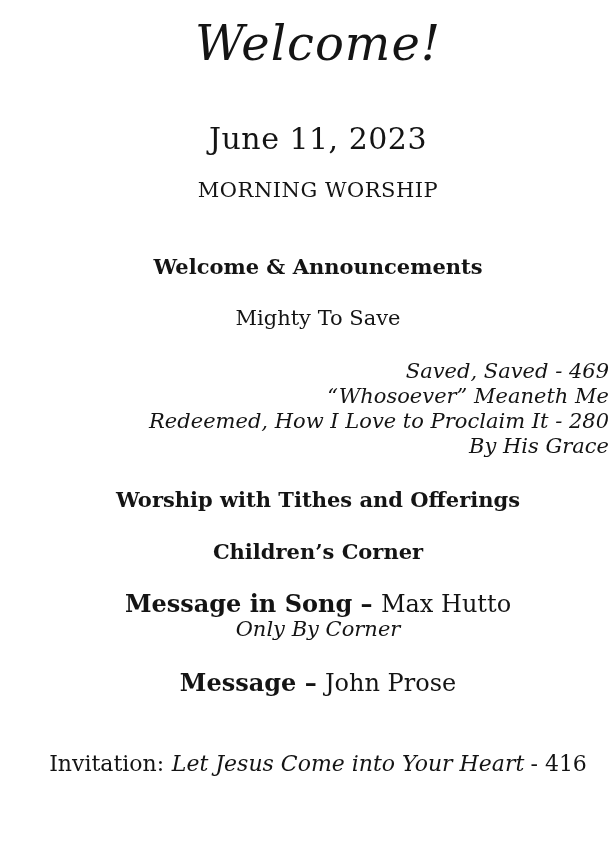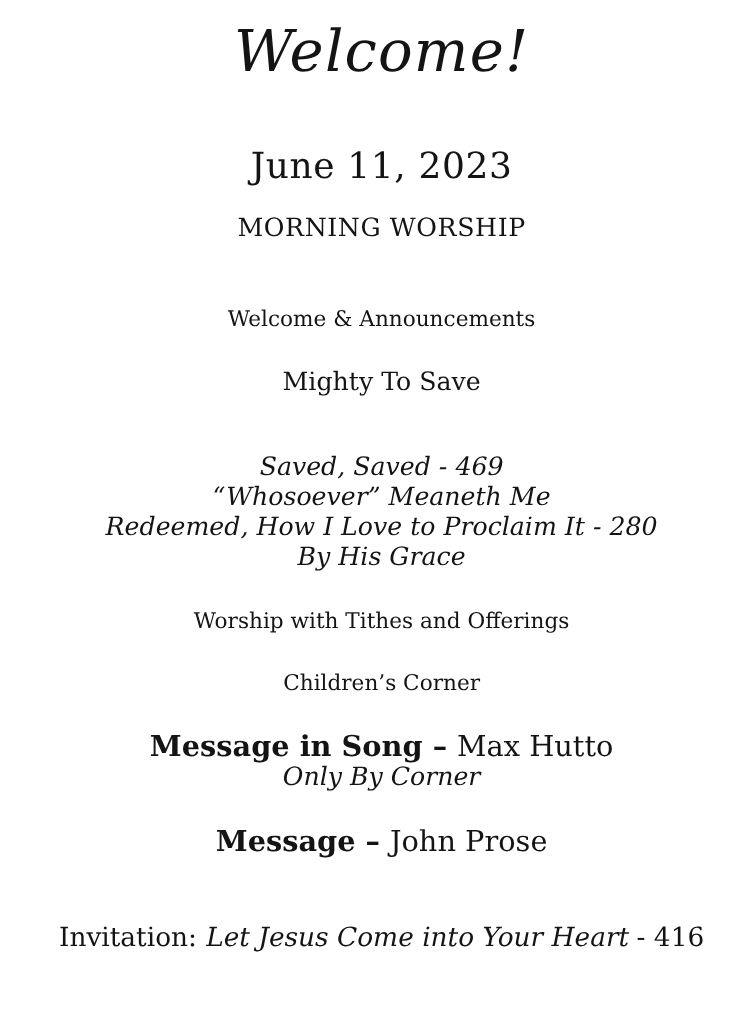--- a/index.html
+++ b/index.html
@@ -33,37 +33,37 @@
     margin-top: 50px;
     letter-spacing: 0.5px;
   }
   .service-name {
     font-size: 21px;
     line-height: 25px;
     margin-top: 21px;
     letter-spacing: 0.5px;
   }
   .heading {
-    font-size: 18px;
+    font-size: 21px;
     line-height: 25px;
-    font-weight: normal;
+    font-weight: bold;
   }
   .plain {
     font-size: 21px;
     line-height: 25px;
   }
   .italic {
     font-size: 21px;
     line-height: 25px;
     font-style: italic;
   }
   .mt-51 { margin-top: 51px; }
   .mt-27 { margin-top: 27px; }
   .mt-25 { margin-top: 25px; }
-  .mt-30 { margin-top: 46px; }
+  .mt-30 { margin-top: 28px; text-align: right; }
   .mt-28 { margin-top: 28px; }
   .mt-0  { margin-top: 0; }
   .mixed-line {
     font-size: 24px;
     line-height: 25px;
   }
   .mixed-line .label { font-weight: bold; }
   .invitation-line {
     font-size: 22px;
     line-height: 26px;

